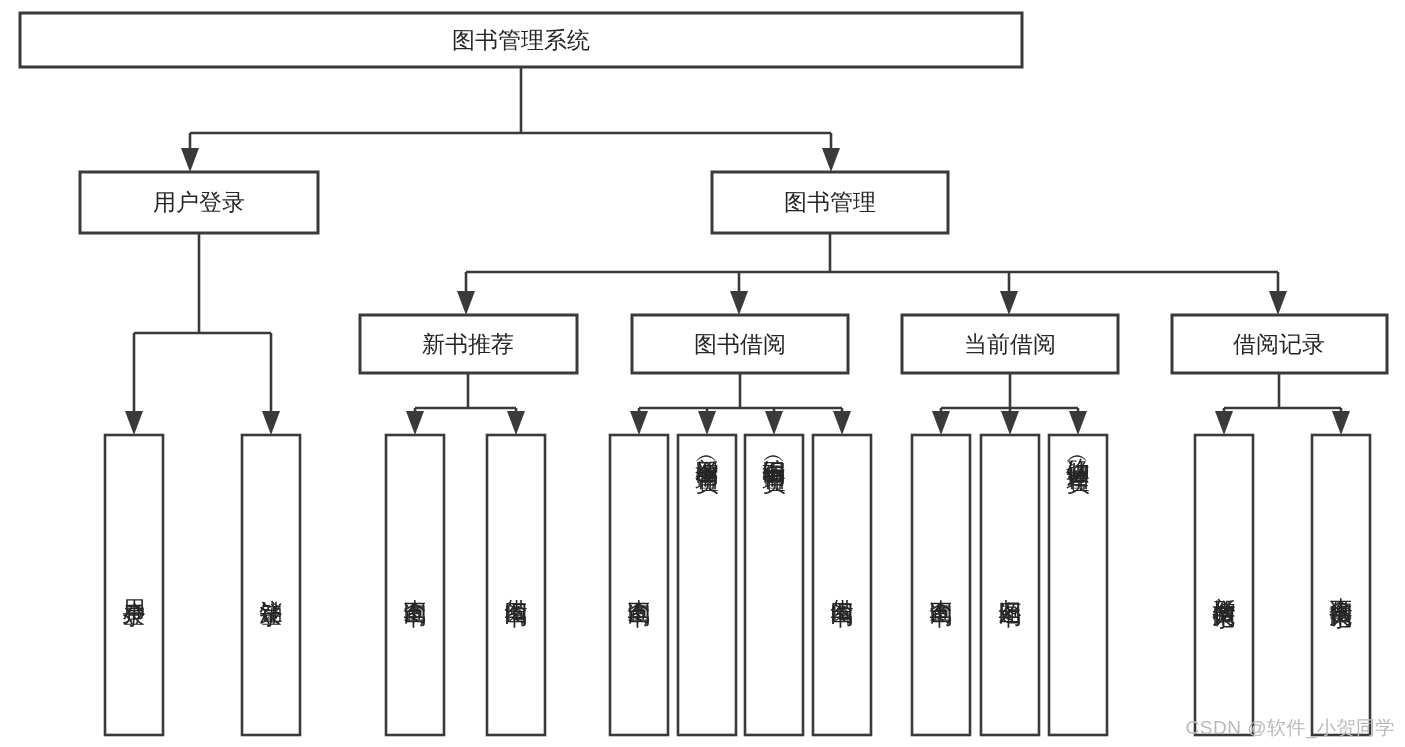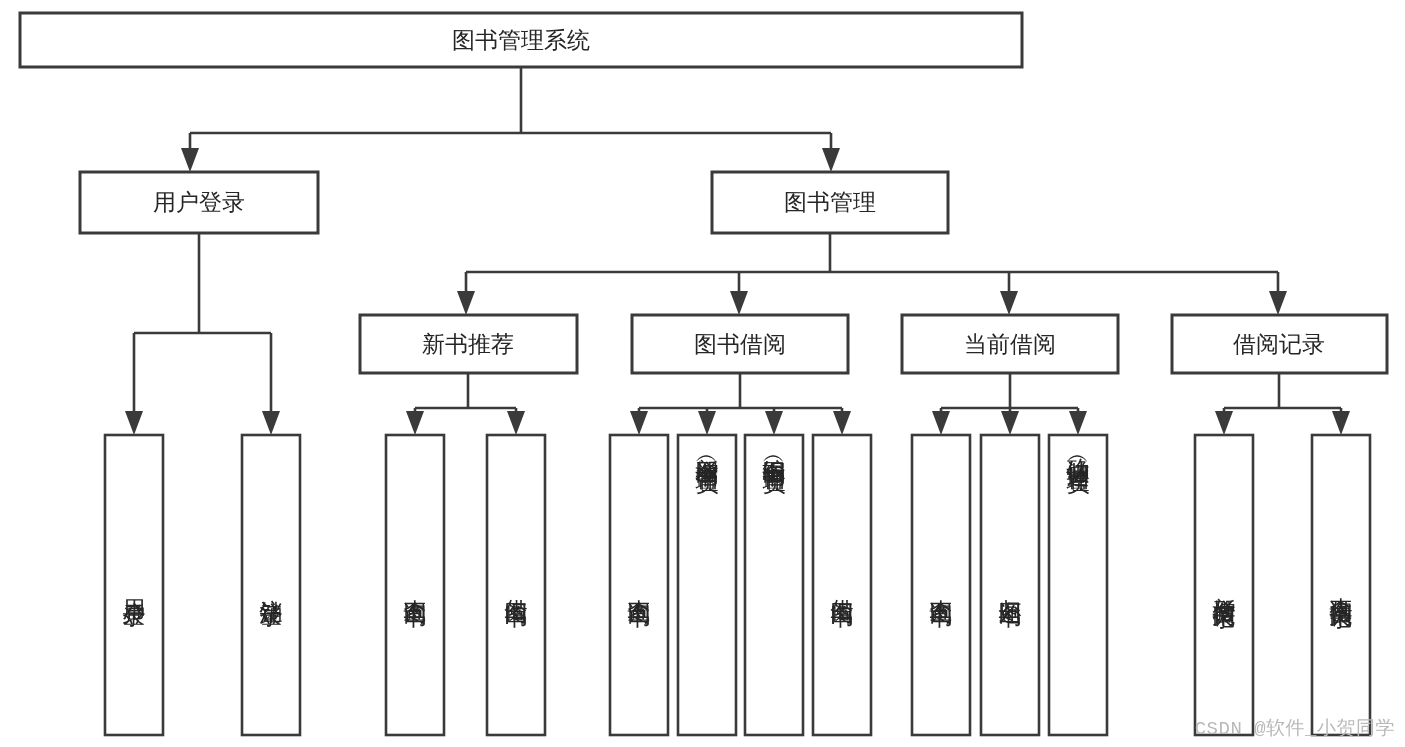--- a/index.html
+++ b/index.html
@@ -66,21 +66,21 @@
     font-size: 23px;
     line-height: 1.18;
     letter-spacing: 2px;
     color: #262626;
     white-space: nowrap;
   }
   .watermark {
     position: absolute;
     right: 10px;
     bottom: 6px;
-    font-family: Liberation Mono, monospace;
+    font-family: Liberation Sans, sans-serif;
     font-size: 19px;
     color: #b9b9b9;
     letter-spacing: 0.5px;
     white-space: nowrap;
   }
 </style>
 </head>
 <body>
 
 <div id="diagram-root">

